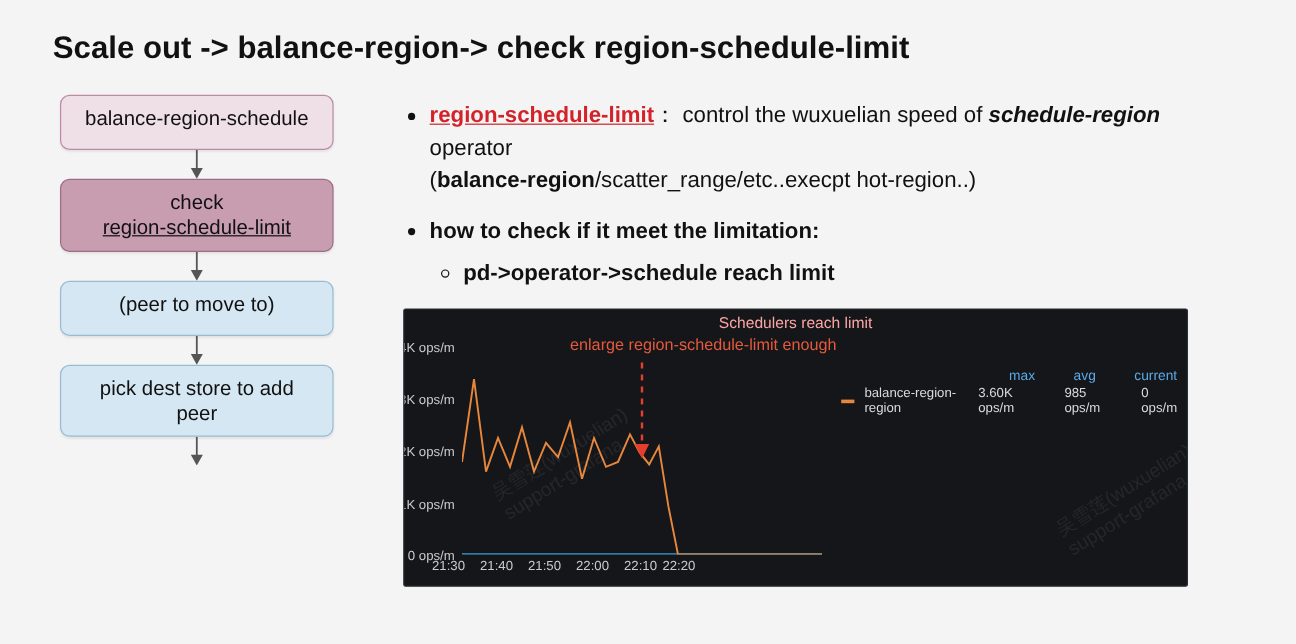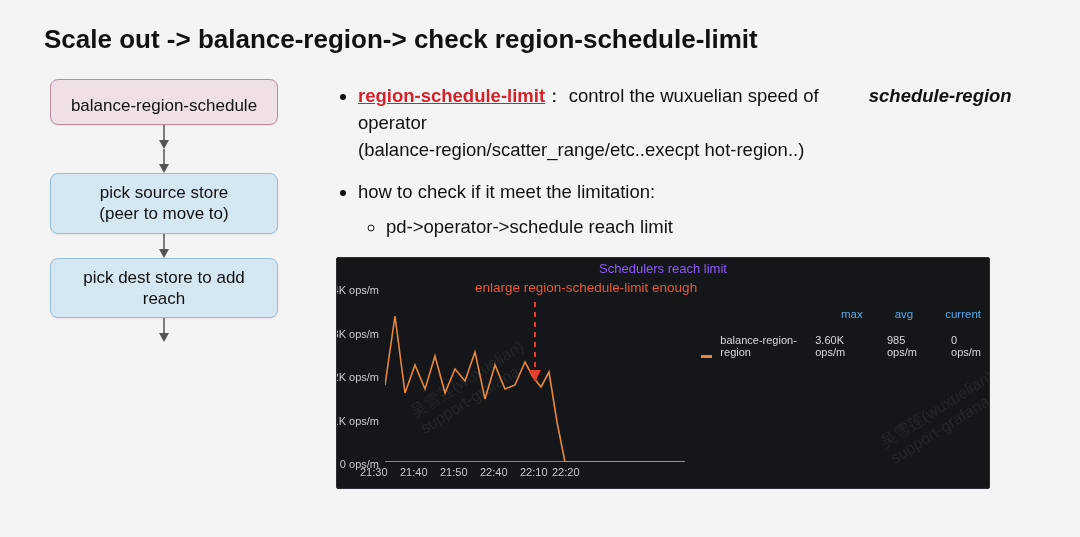--- a/index.html
+++ b/index.html
@@ -38,21 +38,21 @@
   }
   .flow-box {
     width: 228px;
     min-height: 46px;
     border-radius: 8px;
     border: 1.5px solid rgba(0,0,0,0.25);
     box-shadow: 0 1px 2px rgba(0,0,0,0.07);
     display: flex;
     flex-direction: column;
     align-items: center;
-    justify-content: flex-end;
+    justify-content: flex-start;
     font-size: 17px;
     line-height: 1.25;
     padding: 8px 6px;
     box-sizing: border-box;
     text-align: center;
   }
   .flow-box.pink {
     background: #efdfe7;
     border-color: #bd8aa3;
   }
@@ -85,41 +85,41 @@
     font-size: 18.5px;
     line-height: 1.45;
   }
   ul.notes > li { margin-bottom: 16px; }
   ul.notes ul { list-style-type: circle; padding-left: 28px; margin-top: 8px; }
   .red-link {
     color: #d2232a;
     font-weight: 700;
     text-decoration: underline;
   }
-  .bi { font-weight: 700; font-style: italic; margin-left: 45px; }
-  .b  { font-weight: 400; }
+  .bi { font-weight: 700; font-style: italic; }
+  .b  { font-weight: 700; }
 
   
   .chart-panel {
     margin-top: 8px;
     width: 652px;
     height: 230px;
     background: #141619;
     border: 1px solid #2b2e33;
     border-radius: 2px;
     color: #d8dadd;
     font-size: 11px;
     position: relative;
     overflow: hidden;
     font-family: "Helvetica Neue", Arial, sans-serif;
   }
   .chart-title {
     text-align: center;
     font-size: 13px;
-    color: #8b5cf6;
+    color: #fca5a5;
     margin: 3px 0 0;
     font-weight: 500;
   }
   .chart-annot {
     position: absolute;
     top: 22px;
     left: 138px;
     color: #e55a3c;
     font-size: 13.5px;
   }
@@ -175,25 +175,25 @@
     color: #d8dadd;
     font-size: 11px;
     width: 280px;
   }
   .legend-head {
     display: flex;
     justify-content: flex-end;
     gap: 32px;
     color: #5aa9e6;
     font-size: 11.5px;
-    margin-bottom: 14px;
+    margin-bottom: 2px;
   }
   .legend-row {
     display: flex;
-    align-items: flex-end;
+    align-items: center;
     gap: 8px;
     justify-content: flex-start;
   }
   .legend-swatch {
     width: 14px;
     height: 3px;
     background: #e8873c;
     display: inline-block;
   }
   .legend-vals {
@@ -224,39 +224,42 @@
     <div class="flowchart">
       <div class="flow-box pink">
         <span>balance-region-schedule</span>
       </div>
       <div class="flow-arrow">
         <svg width="16" height="24" viewBox="0 0 16 24">
             <line x1="8" y1="0" x2="8" y2="16" stroke="#555" stroke-width="1.5"></line>
             <polygon points="8,24 3,15 13,15" fill="#555"></polygon>
           </svg>
       </div>
+      <div class="flow-box mauve">
+        <span>check</span>
+        <span class="u">region-schedule-limit</span>
+      </div>
       <div class="flow-arrow">
         <svg width="16" height="24" viewBox="0 0 16 24">
             <line x1="8" y1="0" x2="8" y2="16" stroke="#555" stroke-width="1.5"></line>
             <polygon points="8,24 3,15 13,15" fill="#555"></polygon>
           </svg>
       </div>
       <div class="flow-box blue">
-        <span>pick source store</span>
         <span>(peer to move to)</span>
       </div>
       <div class="flow-arrow">
         <svg width="16" height="24" viewBox="0 0 16 24">
             <line x1="8" y1="0" x2="8" y2="16" stroke="#555" stroke-width="1.5"></line>
             <polygon points="8,24 3,15 13,15" fill="#555"></polygon>
           </svg>
       </div>
       <div class="flow-box blue">
         <span>pick dest store to add</span>
-        <span>reach</span>
+        <span>peer</span>
       </div>
       <div class="flow-arrow">
         <svg width="16" height="24" viewBox="0 0 16 24">
             <line x1="8" y1="0" x2="8" y2="16" stroke="#555" stroke-width="1.5"></line>
             <polygon points="8,24 3,15 13,15" fill="#555"></polygon>
           </svg>
       </div>
     </div>
 
     <div class="right-col">
@@ -296,21 +299,21 @@
 
             <line x1="150" y1="10" x2="150" y2="80" stroke="#e53e2e" stroke-width="2" stroke-dasharray="5 5"></line>
             <polygon points="150,90 144,78 156,78" fill="#e53e2e"></polygon>
           </svg>
         </div>
 
         <div class="x-ticks">
           <div class="x-tick" style="left:0px">21:30</div>
           <div class="x-tick" style="left:40px">21:40</div>
           <div class="x-tick" style="left:80px">21:50</div>
-          <div class="x-tick" style="left:120px">22:40</div>
+          <div class="x-tick" style="left:120px">22:00</div>
           <div class="x-tick" style="left:160px">22:10</div>
           <div class="x-tick" style="left:192px">22:20</div>
         </div>
 
         <div class="chart-legend">
           <div class="legend-head">
             <span>max</span>
             <span>avg</span>
             <span>current</span>
           </div>

